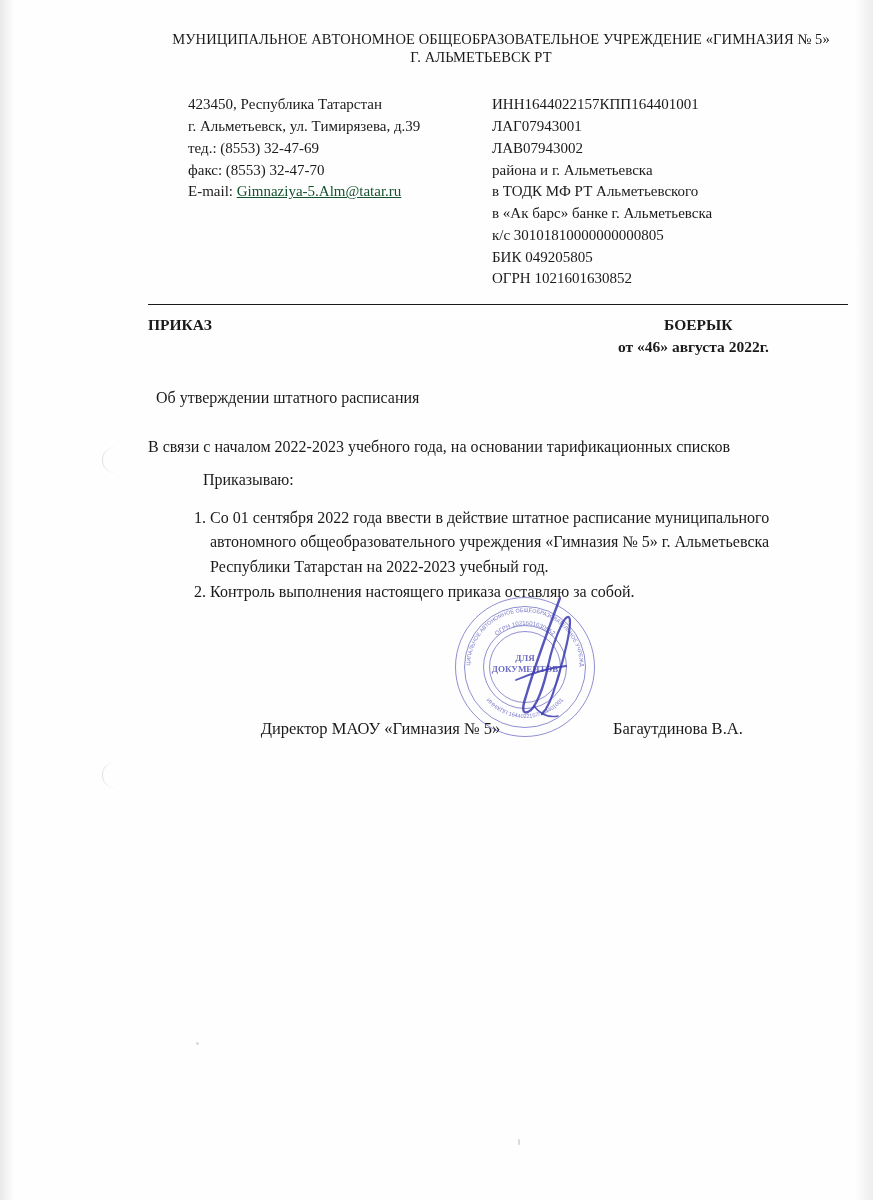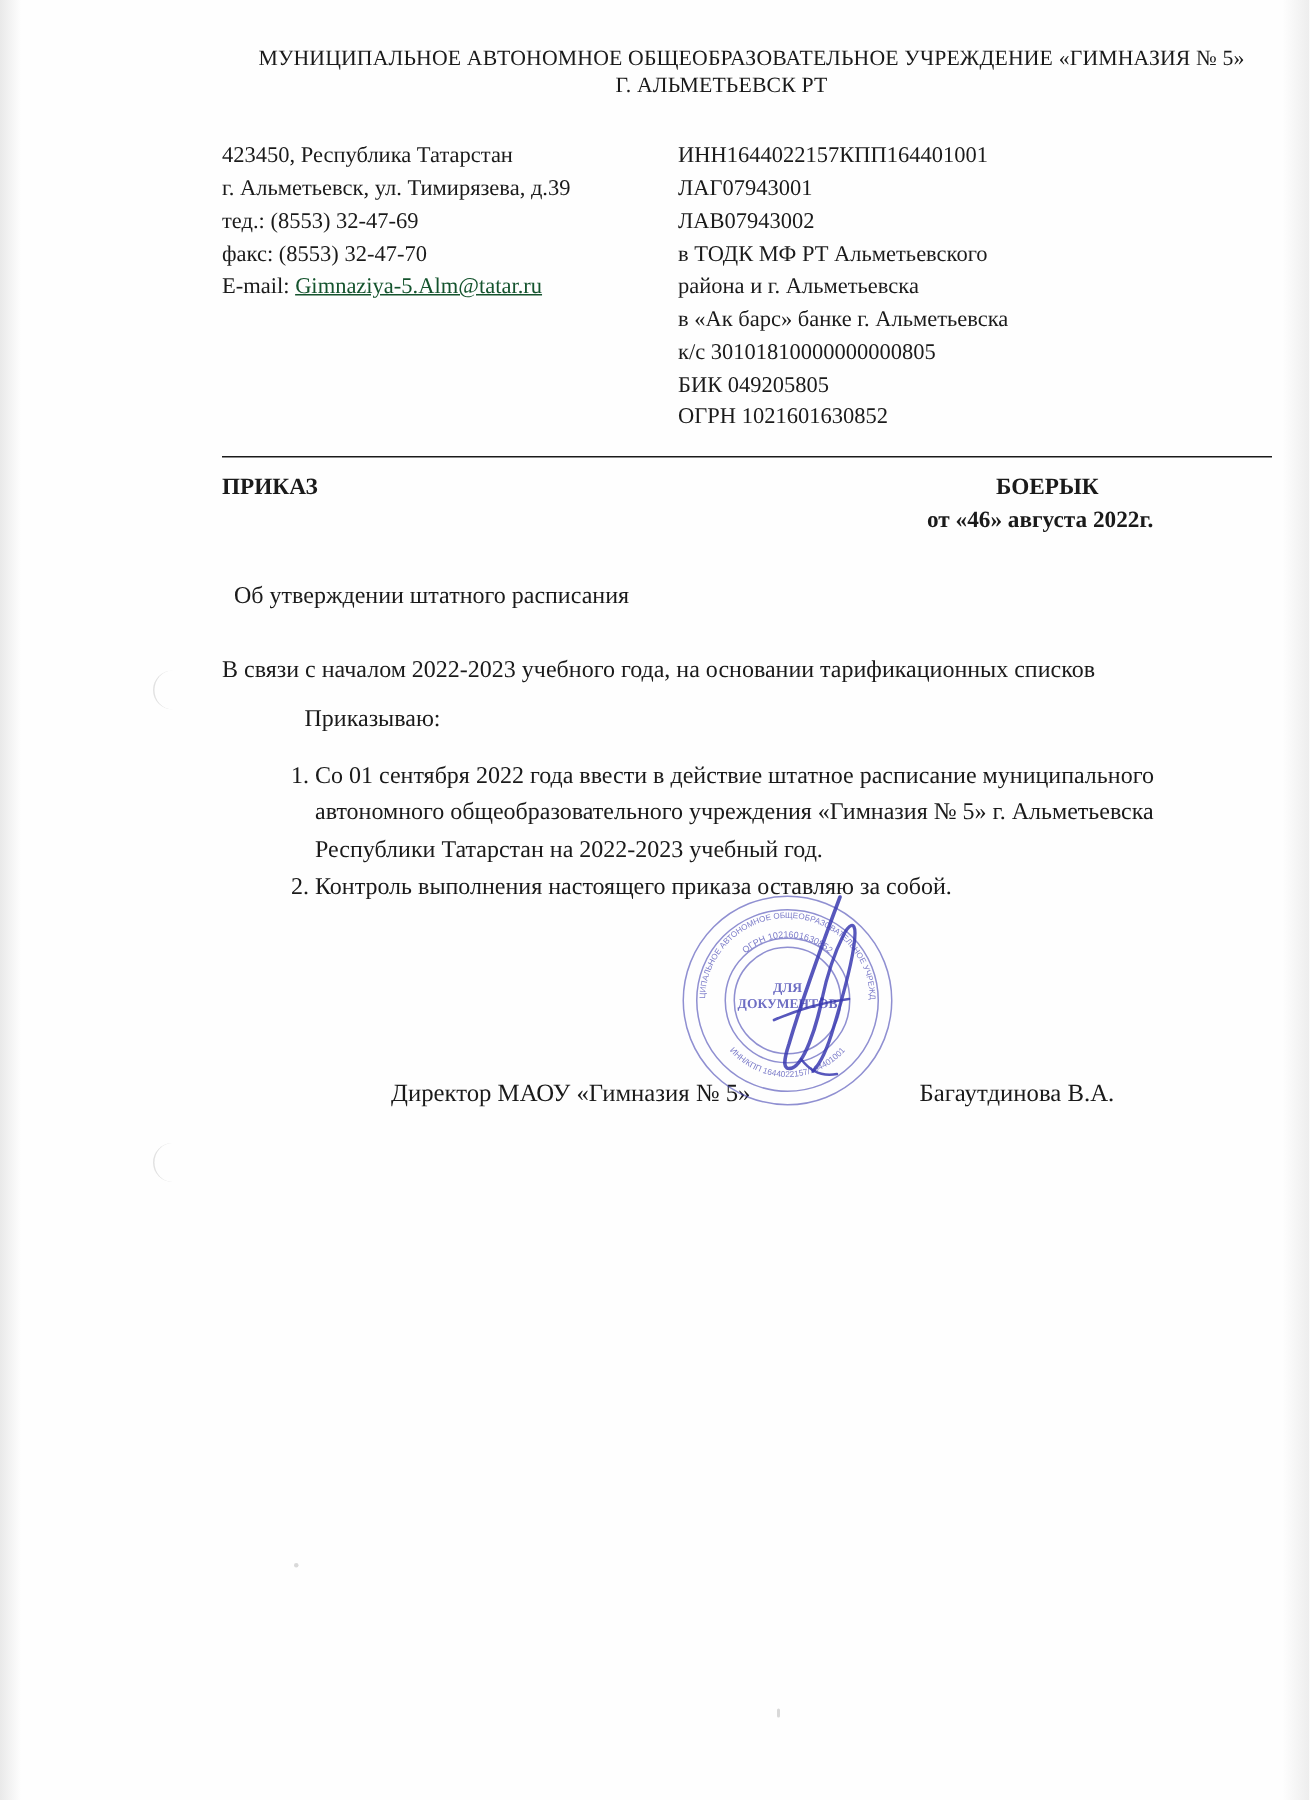--- a/index.html
+++ b/index.html
@@ -73,20 +73,21 @@
   }
 
   .info-block {
     display: flex;
     margin-top: 28px;
   }
   .info-left {
     width: 295px;
     font-size: 15px;
     line-height: 1.45;
+    margin-left: 40px;
   }
   .info-right {
     flex: 1;
     font-size: 15px;
     line-height: 1.45;
     margin-left: 9px;
   }
   .info-left div, .info-right div { white-space: nowrap; }
   .email-link {
     color: #14532d;
@@ -213,22 +214,22 @@
         <div>тед.: (8553) 32-47-69</div>
         <div>факс: (8553) 32-47-70</div>
         <div>
           <span>E-mail: </span><a class="email-link" href="#">Gimnaziya-5.Alm@tatar.ru</a>
         </div>
       </div>
       <div class="info-right">
         <div>ИНН1644022157КПП164401001</div>
         <div>ЛАГ07943001</div>
         <div>ЛАВ07943002</div>
+        <div>района и г. Альметьевска</div>
         <div>в ТОДК МФ РТ Альметьевского</div>
-        <div>района и г. Альметьевска</div>
         <div>в «Ак барс» банке г. Альметьевска</div>
         <div>к/с 30101810000000000805</div>
         <div>БИК 049205805</div>
         <div>ОГРН 1021601630852</div>
       </div>
     </div>
 
     <hr class="rule">
 
     <div class="order-row">

